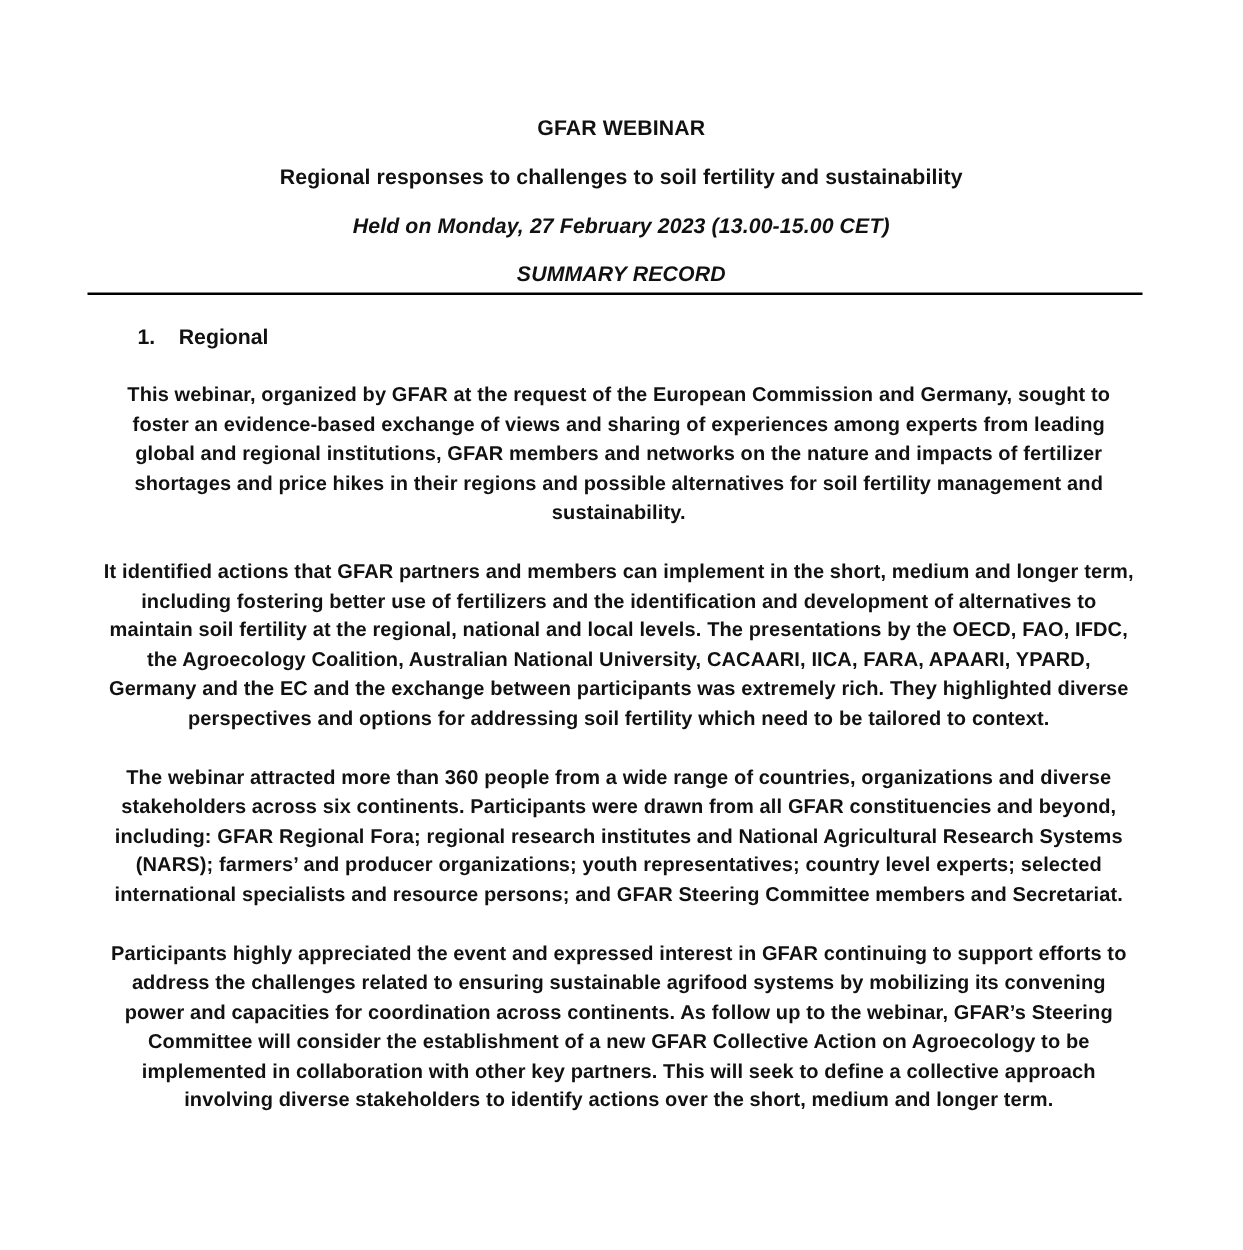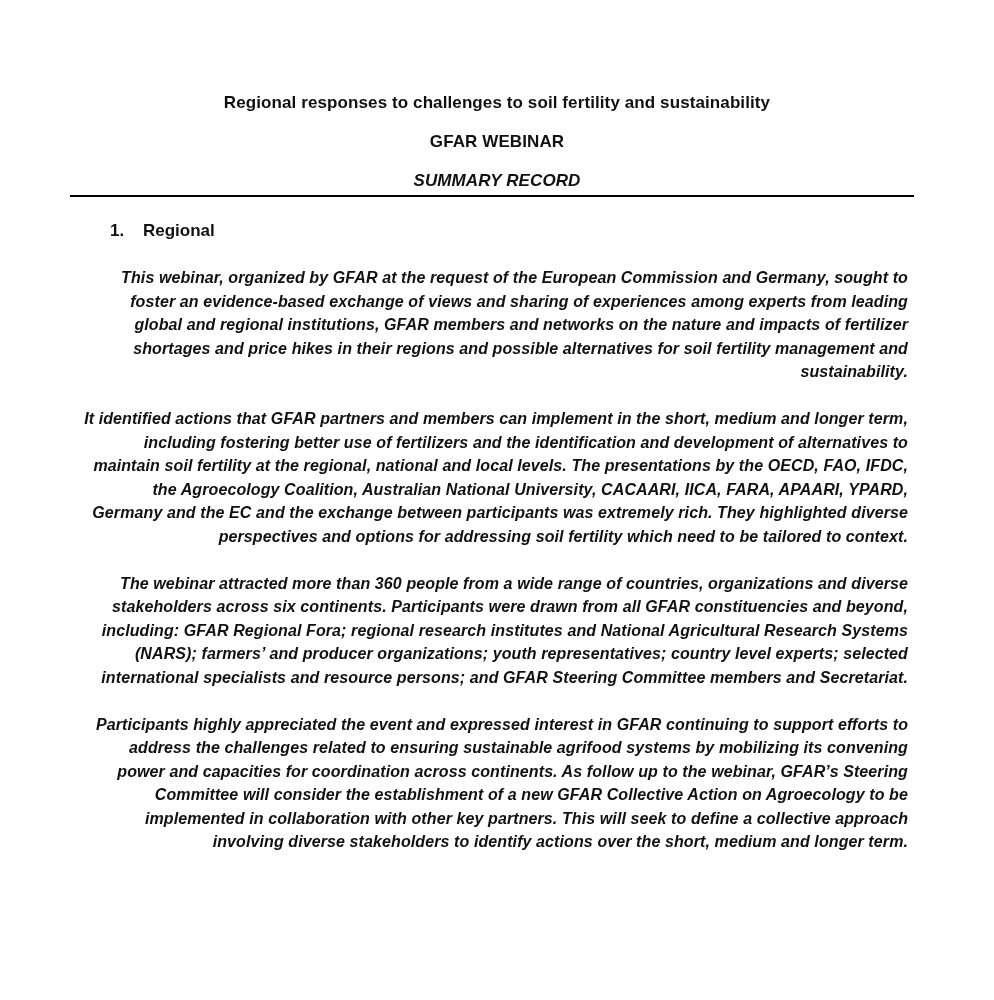--- a/index.html
+++ b/index.html
@@ -49,34 +49,34 @@
     flex: 0 0 33px;
   }
   .body-text {
     margin-left: 82px;
     width: 826px;
   }
   .body-text p {
     font-size: 16px;
     line-height: 23.5px;
     font-weight: bold;
-    font-style: italic;
     margin-bottom: 23.5px;
     letter-spacing: 0.1px;
-    text-align: right;
+    text-align: center;
   }
 </style>
 </head>
 <body>
 
 <div class="page">
 
   <div class="doc-header">
+    <p class="hline h-bold">GFAR WEBINAR</p>
     <p class="hline h-bold">Regional responses to challenges to soil fertility and sustainability</p>
-    <p class="hline h-bold">GFAR WEBINAR</p>
+    <p class="hline h-bolditalic">Held on Monday, 27 February 2023 (13.00-15.00 CET)</p>
     <p class="hline h-bolditalic last">SUMMARY RECORD</p>
   </div>
 
   <div class="rule"></div>
 
   <div class="section-heading">
     <span class="num">1.</span>
     <span>Regional</span>
   </div>
 

